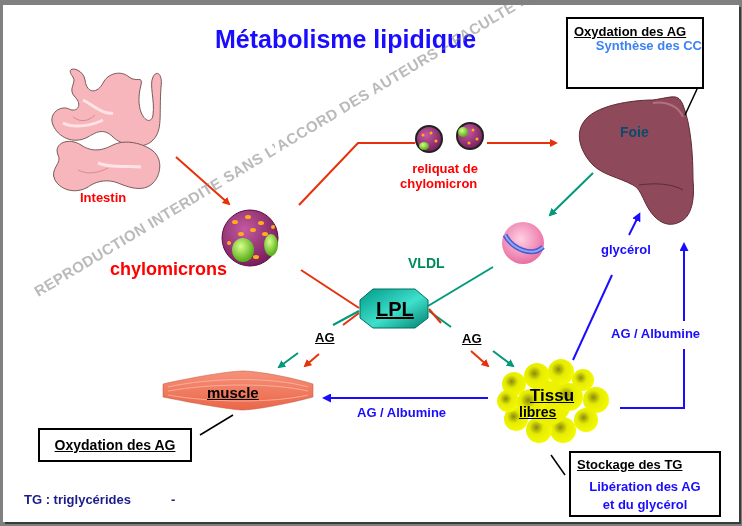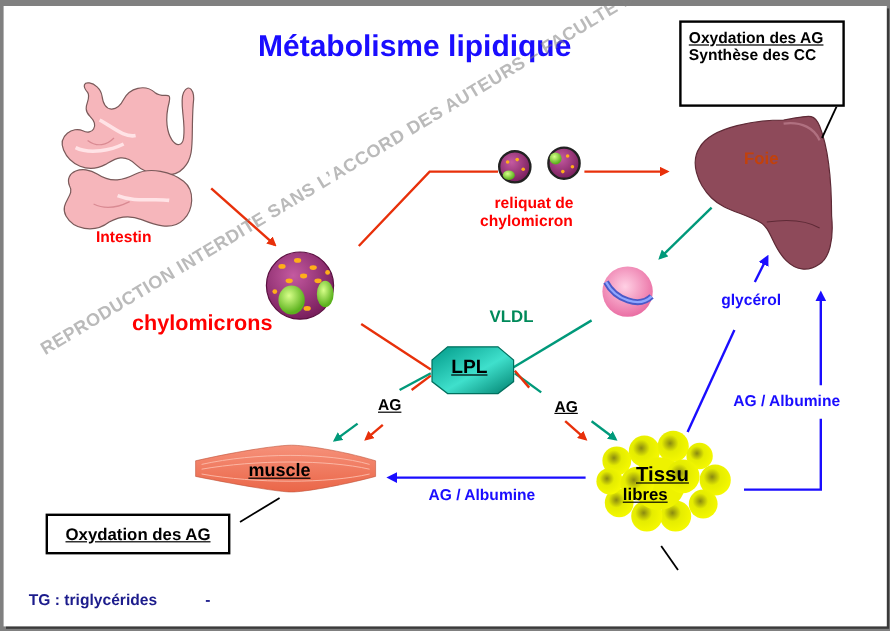--- a/index.html
+++ b/index.html
@@ -190,39 +190,44 @@
 
     <line x1="548" y1="450" x2="562" y2="470" stroke="#000" stroke-width="1.5"></line>
   </svg>
 
   <div class="txt title">Métabolisme lipidique</div>
 
   <div class="txt red" style="left:77px; top:185px; font-size:13px;">Intestin</div>
   <div class="txt red" style="left:107px; top:254px; font-size:18px;">chylomicrons</div>
   <div class="txt red" style="left:400px; top:156px; font-size:13px; width:84px; text-align:center;">reliquat de</div>
   <div class="txt red" style="left:397px; top:171px; font-size:13px;">chylomicron</div>
-  <div class="txt" style="left:617px; top:119px; font-size:14px; color:#c2410c;">Foie</div>
+  <div class="txt" style="left:617px; top:119px; font-size:14px; color:#0c4a6e;">Foie</div>
   <div class="txt green" style="left:405px; top:250px; font-size:14px;">VLDL</div>
-  <div class="txt black" style="left:373px; top:293px; font-size:16px;">LPL</div>
+  <div class="txt black" style="left:373px; top:293px; font-size:20px;">LPL</div>
   <div class="txt black" style="left:312px; top:325px; font-size:13px;">AG</div>
   <div class="txt black" style="left:459px; top:326px; font-size:13px;">AG</div>
   <div class="txt black" style="left:204px; top:379px; font-size:15px;">muscle</div>
   <div class="txt black" style="left:527px; top:381px; font-size:17px; width:40px; text-align:center;">Tissu</div>
   <div class="txt black" style="left:516px; top:399px; font-size:14px;">libres</div>
   <div class="txt blue" style="left:354px; top:400px; font-size:13px;">AG / Albumine</div>
   <div class="txt blue" style="left:608px; top:321px; font-size:13px;">AG / Albumine</div>
   <div class="txt blue" style="left:598px; top:237px; font-size:13px;">glycérol</div>
 
   <div class="box" style="left:563px; top:12px; width:128px; height:64px; padding:4px 0 0 6px; font-size:13px; line-height:18px;">
     <div class="black">Oxydation des AG</div>
-    <div style="color:#000000; margin-top:-4px;">Synthèse des CC</div>
+    <div style="color:#3b82f6; margin-top:-4px;text-align:right;">Synthèse des CC</div>
   </div>
 
   <div class="box" style="left:35px; top:423px; width:150px; height:30px; font-size:14px; line-height:30px; text-align:center;">
     <div class="black">Oxydation des AG</div>
   </div>
 
+  <div class="box" style="left:566px; top:446px; width:148px; height:62px; font-size:13px; line-height:18px; text-align:center;">
+    <div class="black" style="text-align:left; padding-left:6px; margin-top:3px;">Stockage des TG</div>
+    <div class="blue" style="margin-top:4px;">Libération des AG</div>
+    <div class="blue">et du glycérol</div>
+  </div>
 
   <div class="txt navy" style="left:21px; top:487px; font-size:13px;">TG : triglycérides</div>
   <div class="txt navy" style="left:168px; top:487px; font-size:13px;">-</div>
 
   <div class="watermark">REPRODUCTION INTERDITE SANS L’ACCORD DES AUTEURS – FACULTE DE MEDECINE UN</div>
 </div>
 
 </body></html>

